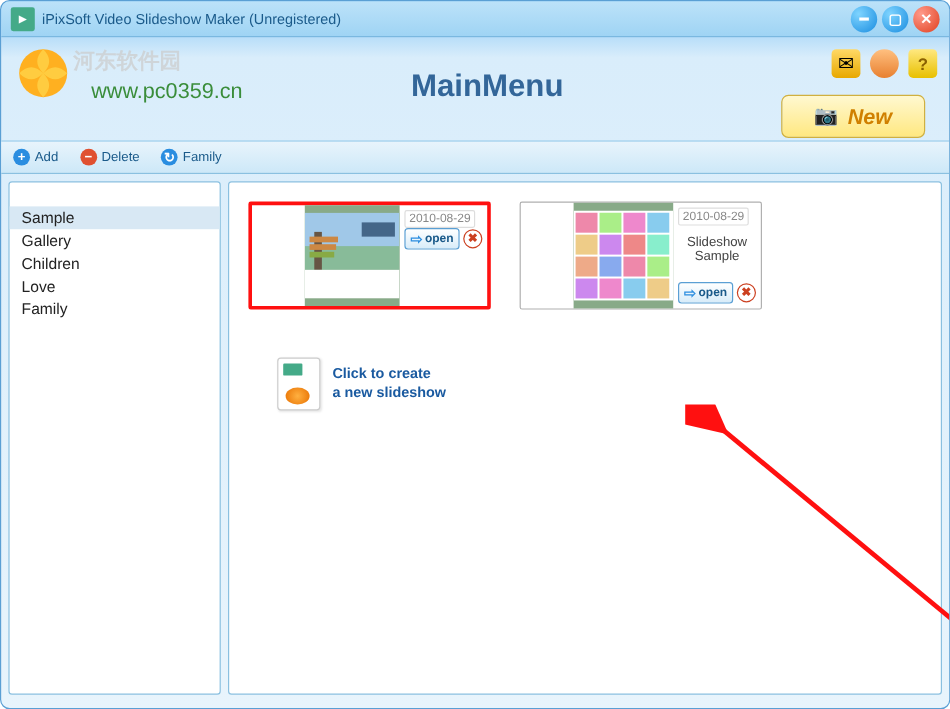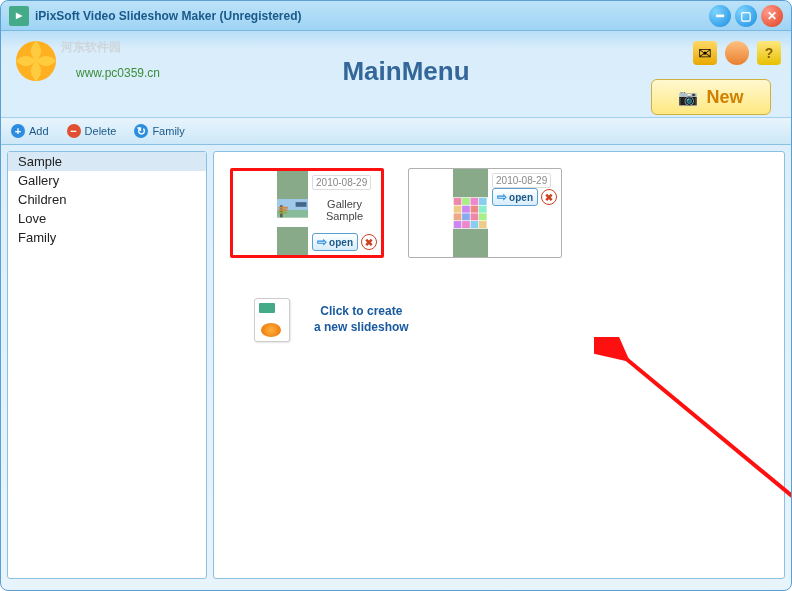--- a/index.html
+++ b/index.html
@@ -2,71 +2,71 @@
 <html><head>
 <meta charset="utf-8">
 <style>
 * { margin: 0; padding: 0; box-sizing: border-box; font-family: Tahoma, Arial, sans-serif; }
 body { width: 792px; height: 591px; background: #fff; position: relative; overflow: hidden; }
 
 .window { width: 792px; height: 591px; border: 1px solid #5a9fd4; border-radius: 8px; background: linear-gradient(to bottom, #7fc4f5 0%, #d9edfb 8%, #e8f4fc 100%); position: relative; overflow: hidden; }
 
 .titlebar { height: 30px; display: flex; align-items: center; padding: 0 8px; background: linear-gradient(to bottom, #bce2f9, #9fd4f4); border-bottom: 1px solid #7ab8e0; }
 .titlebar-icon { width: 20px; height: 20px; background: #4a8; border-radius: 2px; margin-right: 6px; display: flex; align-items: center; justify-content: center; font-size: 8px; color: #fff; font-weight: bold; }
-.titlebar-title { font-size: 12px; color: #1a5a8a; font-weight: bold; flex: 1; }
+.titlebar-title { font-size: 12px; color: #1a5a8a; font-weight: normal; flex: 1; }
 .win-controls { display: flex; gap: 4px; }
 .win-btn { width: 22px; height: 22px; border-radius: 50%; display: flex; align-items: center; justify-content: center; cursor: pointer; font-weight: bold; color: #fff; font-size: 12px; }
 .win-min { background: radial-gradient(circle at 30% 30%, #7fd4ff, #1a8de0); }
 .win-max { background: radial-gradient(circle at 30% 30%, #7fd4ff, #1a8de0); }
 .win-close { background: radial-gradient(circle at 30% 30%, #ff9a8a, #e04020); }
 
 .header { height: 80px; position: relative; display: flex; align-items: center; padding-left: 60px; }
 .logo { position: absolute; left: 10px; top: 5px; width: 50px; height: 50px; }
 .logo svg { width: 100%; height: 100%; }
-.watermark { position: absolute; left: 60px; top: 8px; font-size: 12px; color: #ccc; font-weight: bold; opacity: 0.7; }
-.watermark-url { position: absolute; left: 75px; top: 35px; font-size: 12px; color: #3a8d3a; }
+.watermark { position: absolute; left: 60px; top: 8px; font-size: 18px; color: #ccc; font-weight: bold; opacity: 0.7; }
+.watermark-url { position: absolute; left: 75px; top: 35px; font-size: 18px; color: #3a8d3a; }
 .main-title { flex: 1; text-align: center; font-size: 26px; font-weight: bold; color: #336699; margin-left: -40px; }
 .header-icons { position: absolute; right: 10px; top: 10px; display: flex; gap: 8px; }
 .header-icon { width: 24px; height: 24px; border-radius: 4px; display: flex; align-items: center; justify-content: center; cursor: pointer; }
 .msg-icon { background: linear-gradient(#ffd966, #e8a800); }
 .person-icon { background: linear-gradient(#ffc080, #e88030); border-radius: 50%; }
 .help-icon { background: linear-gradient(#ffe880, #e8c000); font-weight: bold; color: #8a6000; font-size: 14px; }
 
 .new-btn { position: absolute; right: 20px; top: 78px; width: 120px; height: 36px; background: linear-gradient(to bottom, #fff8d0, #ffe880); border: 1px solid #d0b040; border-radius: 6px; display: flex; align-items: center; justify-content: center; gap: 8px; cursor: pointer; z-index: 5; }
 .new-btn-icon { font-size: 16px; }
-.new-btn-label { font-size: 18px; color: #d08000; font-weight: bold; }
+.new-btn-label { font-size: 18px; color: #d08000; font-weight: bold; font-style: italic; }
 
 .toolbar { height: 28px; background: linear-gradient(to bottom, #e8f4fc, #cde8f8); border-top: 1px solid #a0d0ec; border-bottom: 1px solid #8ac0e0; display: flex; align-items: center; padding: 0 10px; gap: 18px; margin-top: 6px; }
 .tb-item { display: flex; align-items: center; gap: 4px; font-size: 11px; color: #1a5a8a; cursor: pointer; }
 .tb-icon { width: 14px; height: 14px; border-radius: 50%; display: flex; align-items: center; justify-content: center; color: #fff; font-size: 11px; font-weight: bold; }
 .icon-add { background: #2a8de0; }
 .icon-del { background: #e05030; }
 .icon-ren { background: #2a8de0; }
 
 .content { display: flex; height: 440px; padding: 6px; gap: 6px; }
-.sidebar { width: 200px; background: #fff; border: 1px solid #8ac0e0; border-radius: 3px; padding: 0 0; }
+.sidebar { width: 177px; background: #fff; border: 1px solid #8ac0e0; border-radius: 3px; padding: 20px 0; }
 .side-item { padding: 2px 10px; font-size: 13px; color: #222; cursor: pointer; }
 .side-item.selected { background: #d8e8f4; }
 
 .main-area { flex: 1; background: #fff; border: 1px solid #8ac0e0; border-radius: 3px; padding: 16px; position: relative; }
 
 .cards { display: flex; gap: 24px; }
-.card { width: 154px; height: 90px; border: 1px solid #b0b0b0; background: #fff; display: flex; border-radius: 2px; padding-left: 44px; }
+.card { width: 202px; height: 90px; border: 1px solid #b0b0b0; background: #fff; display: flex; border-radius: 2px; padding-left: 44px; }
 .card.selected { border: 3px solid #ff1010; }
 .thumb { width: 100px; height: 100%; background: #88aa88; display: flex; align-items: center; justify-content: center; overflow: hidden; }
 .thumb svg { width: 100%; height: 100%; }
 .card-meta { flex: 1; display: flex; flex-direction: column; padding: 4px; }
 .card-date { font-size: 10px; color: #888; border: 1px solid #ddd; padding: 1px 3px; border-radius: 2px; align-self: flex-start; }
 .card-name { font-size: 11px; color: #444; text-align: center; margin-top: 8px; flex: 1; }
 .card-actions { display: flex; gap: 3px; justify-content: flex-end; align-items: center; }
 .open-btn { height: 18px; padding: 0 4px; border: 1px solid #5a9fd4; border-radius: 3px; background: linear-gradient(#fff,#d8ecf9); display: flex; align-items: center; gap: 2px; font-size: 10px; color: #1a5a8a; font-weight: bold; cursor: pointer; }
 .open-arrow { color: #3090e0; font-size: 12px; }
 .del-btn { width: 16px; height: 16px; border-radius: 50%; background: #fff; border: 1px solid #cc4020; color: #cc4020; font-size: 10px; font-weight: bold; display: flex; align-items: center; justify-content: center; cursor: pointer; }
 
-.create-prompt { margin-top: 40px; display: flex; align-items: center; gap: 24px; margin-left: 24px; cursor: pointer; text-align: center; }
+.create-prompt { margin-top: 40px; display: flex; align-items: center; gap: 10px; margin-left: 24px; cursor: pointer; }
 .create-icon { width: 36px; height: 44px; background: #fff; border: 1px solid #ccc; border-radius: 3px 3px 3px 3px; position: relative; box-shadow: 1px 1px 2px rgba(0,0,0,0.1); }
 .create-icon::before { content: ""; position: absolute; top: 4px; left: 4px; width: 16px; height: 10px; background: #4a8; border-radius: 1px; }
 .create-icon::after { content: ""; position: absolute; bottom: 4px; left: 6px; width: 20px; height: 14px; background: radial-gradient(circle, #ffb040, #e87000); border-radius: 50%; }
 .create-text { font-size: 12px; color: #1a5aa0; font-weight: bold; line-height: 1.3; }
 
 .arrow-annot { position: absolute; top: 185px; left: 380px; pointer-events: none; }
 </style>
 </head>
 <body>
 
@@ -139,21 +139,20 @@
                 <rect x="10" y="20" width="8" height="40" fill="#654"></rect>
                 <rect x="5" y="25" width="30" height="6" fill="#c84"></rect>
                 <rect x="5" y="33" width="28" height="6" fill="#c84"></rect>
                 <rect x="5" y="41" width="26" height="6" fill="#8a4"></rect>
                 <rect x="60" y="10" width="35" height="15" fill="#468"></rect>
                 <rect y="60" width="100" height="30" fill="#fff"></rect>
               </svg>
           </div>
           <div class="card-meta">
             <div class="card-date">2010-08-29</div>
-            <div class="card-name">Gallery Sample</div>
             <div class="card-actions">
               <div class="open-btn">
                 <span class="open-arrow">⇨</span>
                 <span>open</span>
               </div>
               <div class="del-btn">✖</div>
             </div>
           </div>
         </div>
 
@@ -174,20 +173,21 @@
                 <rect x="50" y="46" width="22" height="20" fill="#e8a"></rect>
                 <rect x="74" y="46" width="22" height="20" fill="#ae8"></rect>
                 <rect x="2" y="68" width="22" height="20" fill="#c8e"></rect>
                 <rect x="26" y="68" width="22" height="20" fill="#e8c"></rect>
                 <rect x="50" y="68" width="22" height="20" fill="#8ce"></rect>
                 <rect x="74" y="68" width="22" height="20" fill="#ec8"></rect>
               </svg>
           </div>
           <div class="card-meta">
             <div class="card-date">2010-08-29</div>
+            <div class="card-name">Slideshow Sample</div>
             <div class="card-actions">
               <div class="open-btn">
                 <span class="open-arrow">⇨</span>
                 <span>open</span>
               </div>
               <div class="del-btn">✖</div>
             </div>
           </div>
         </div>
 

